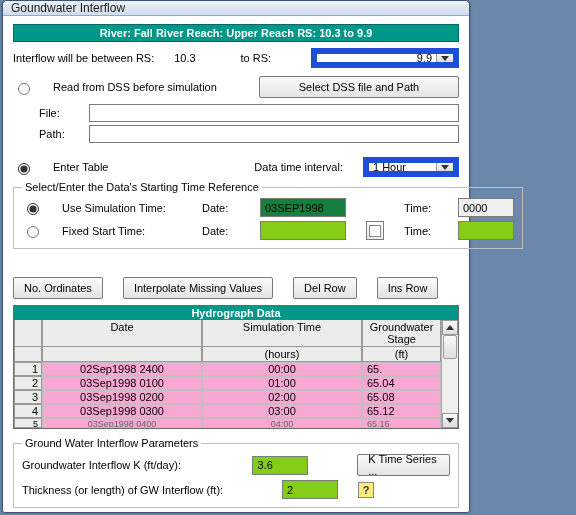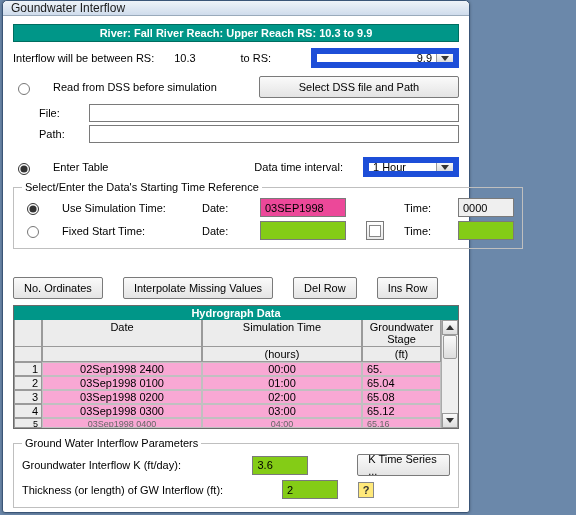--- a/index.html
+++ b/index.html
@@ -161,21 +161,21 @@
           </div>
       </div>
     </div>
 
     <fieldset>
       <legend>Select/Enter the Data's Starting Time Reference</legend>
       <div class="row" style="margin-bottom:4px">
         <input type="radio" class="radio" checked="" style="">
         <span class="lbl" style="width:120px">Use Simulation Time:</span>
         <span class="lbl" style="width:38px">Date:</span>
-        <input class="txt" style="width: 86px; background: #ec4899;" readonly="" value="03SEP1998">
+        <input class="txt" style="width: 86px; background: #15803d;" readonly="" value="03SEP1998">
         <span style="width:18px"></span>
         <span class="lbl" style="width:34px">Time:</span>
         <input class="txt" style="width: 56px; background: rgb(239, 239, 239);" readonly="" value="0000">
       </div>
       <div class="row">
         <input type="radio" class="radio" style="">
         <span class="lbl" style="width:120px">Fixed Start Time:</span>
         <span class="lbl" style="width:38px">Date:</span>
         <input class="txt" style="width: 86px;" value="">
         <div class="calbtn">

